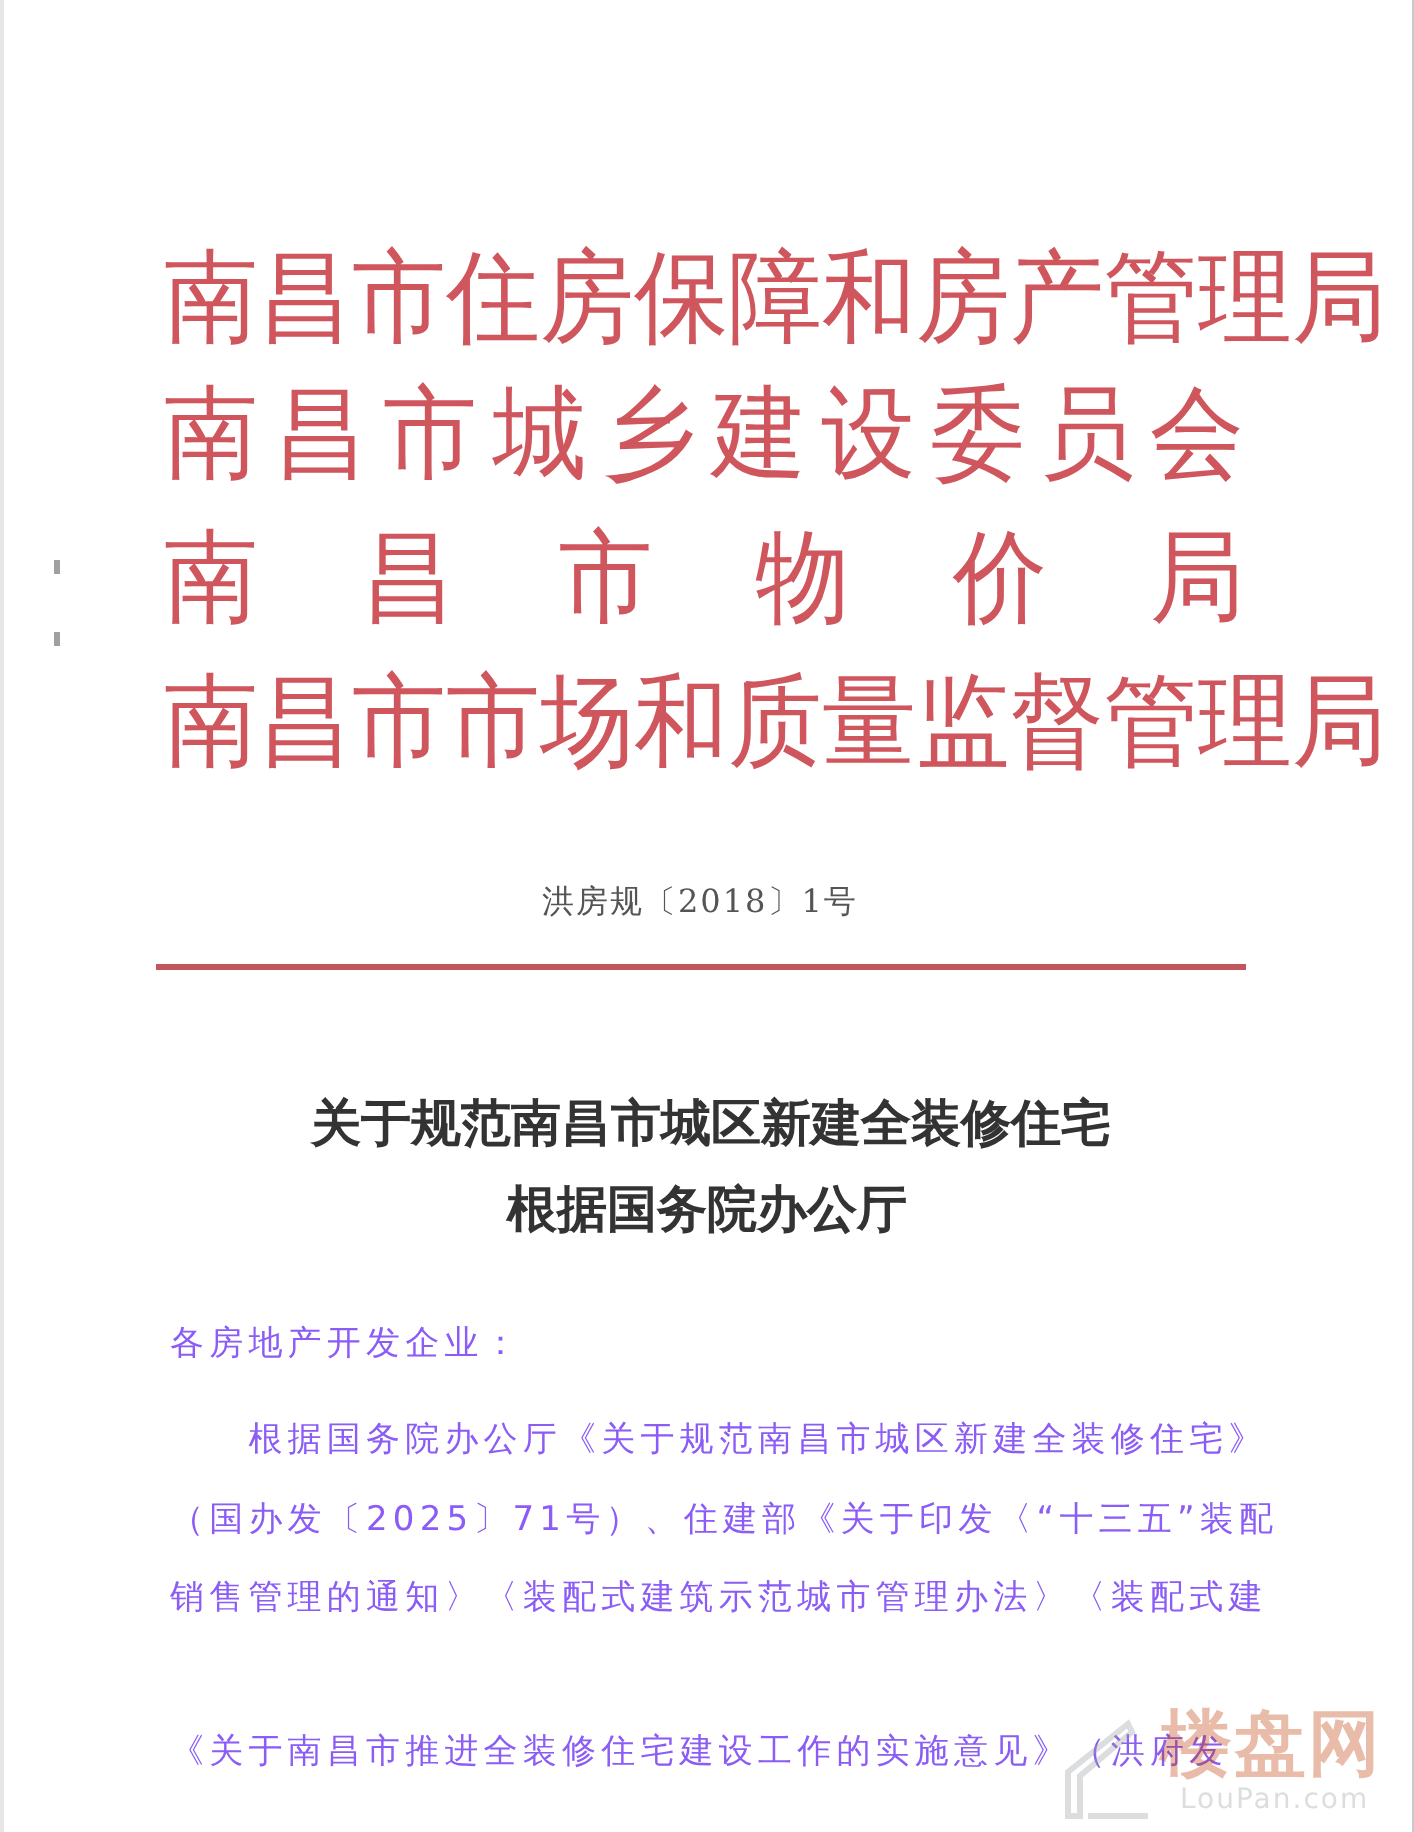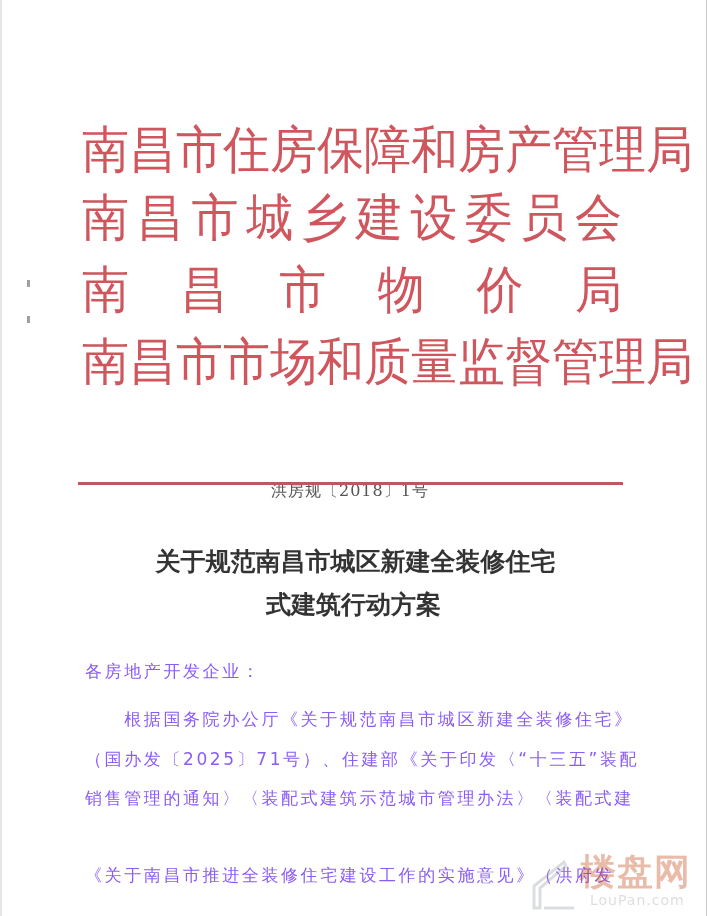--- a/index.html
+++ b/index.html
@@ -59,21 +59,20 @@
       transform: scaleY(1.08);
     }
     .doc-number {
       position: absolute;
       left: 271px;
       top: 441px;
       font-size: 16px;
       color: #555;
       letter-spacing: 1px;
       white-space: nowrap;
-      margin-top: 40px;
     }
     .red-rule {
       position: absolute;
       left: 75px;
       top: 482px;
       width: 482px;
       height: 3px;
       background: #c2565c;
       width: 482px;
     }
@@ -192,21 +191,21 @@
       <span>管</span>
       <span>理</span>
       <span>局</span>
     </div>
 
   <div class="doc-number">洪房规〔2018〕1号</div>
 
   <div class="red-rule" style="left:78px; width:545px;"></div>
 
   <div class="title title-1">关于规范南昌市城区新建全装修住宅</div>
-  <div class="title title-2">式建筑行动方案</div>
+  <div class="title title-2">根据国务院办公厅</div>
 
   <div class="body-line" style="top:660px;">各房地产开发企业：</div>
   <div class="body-line" style="top:708px;">　　根据国务院办公厅《关于规范南昌市城区新建全装修住宅》</div>
   <div class="body-line" style="top:748px;">（国办发〔2025〕71号）、住建部《关于印发〈“十三五”装配</div>
   <div class="body-line" style="top:787px;">销售管理的通知〉〈装配式建筑示范城市管理办法〉〈装配式建</div>
   <div class="body-line" style="top:864px;">《关于南昌市推进全装修住宅建设工作的实施意见》（洪府发</div>
 
   <div class="watermark">
     <svg class="wm-logo" width="56" height="56" viewBox="0 0 56 56">
       <path d="M4 30 L34 6 L36 10 L10 32 L10 52 L4 52 Z" fill="none" stroke="#9aa0a6" stroke-width="3"></path>

